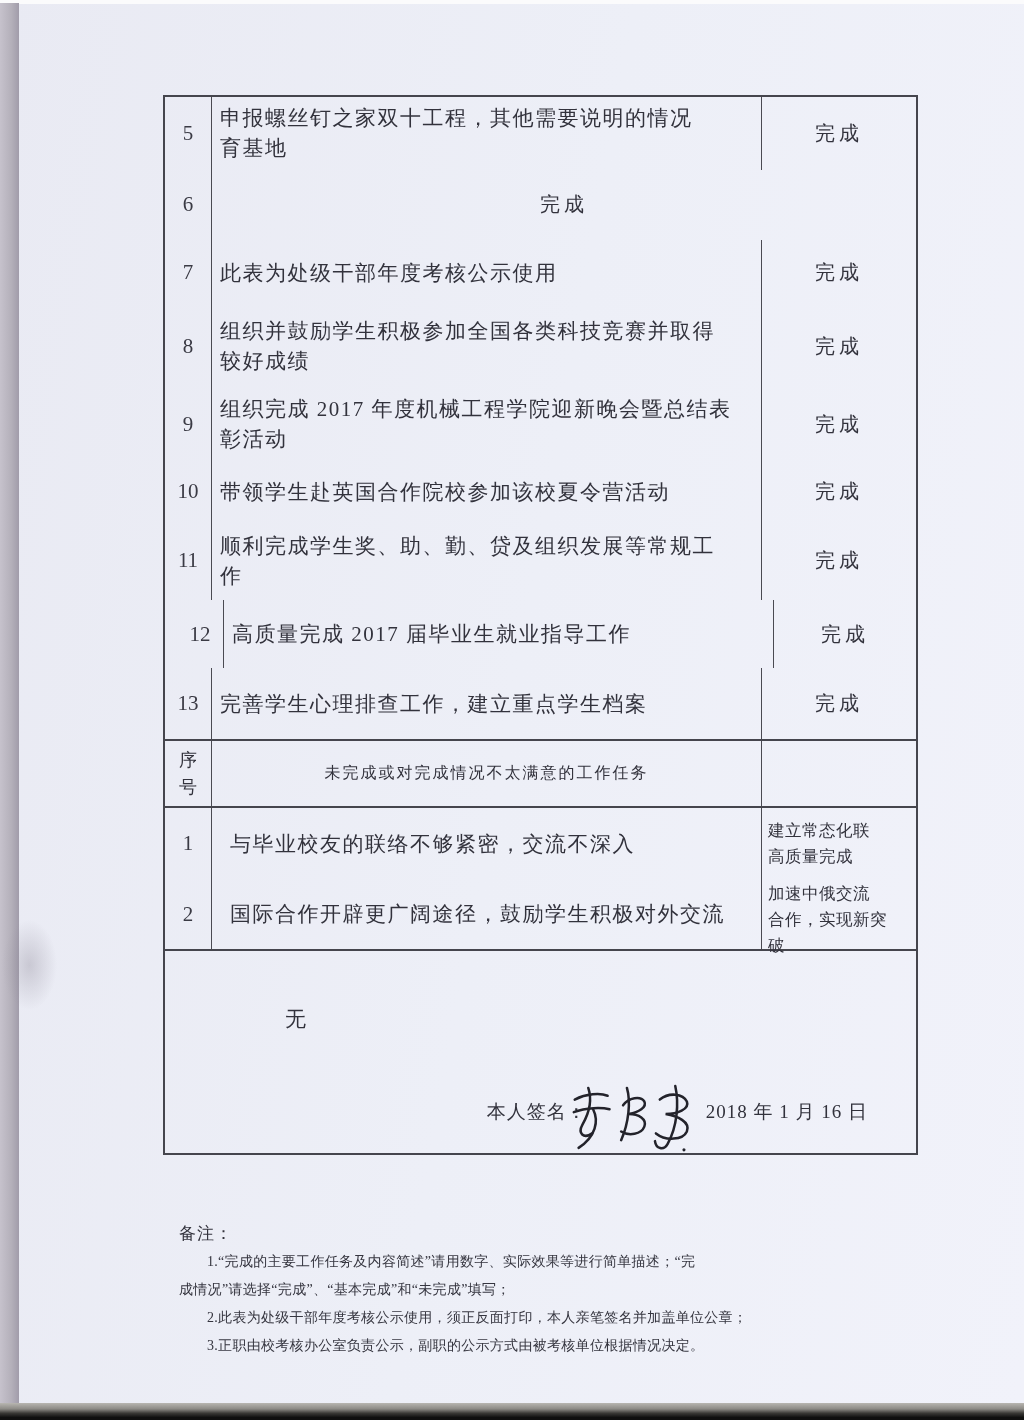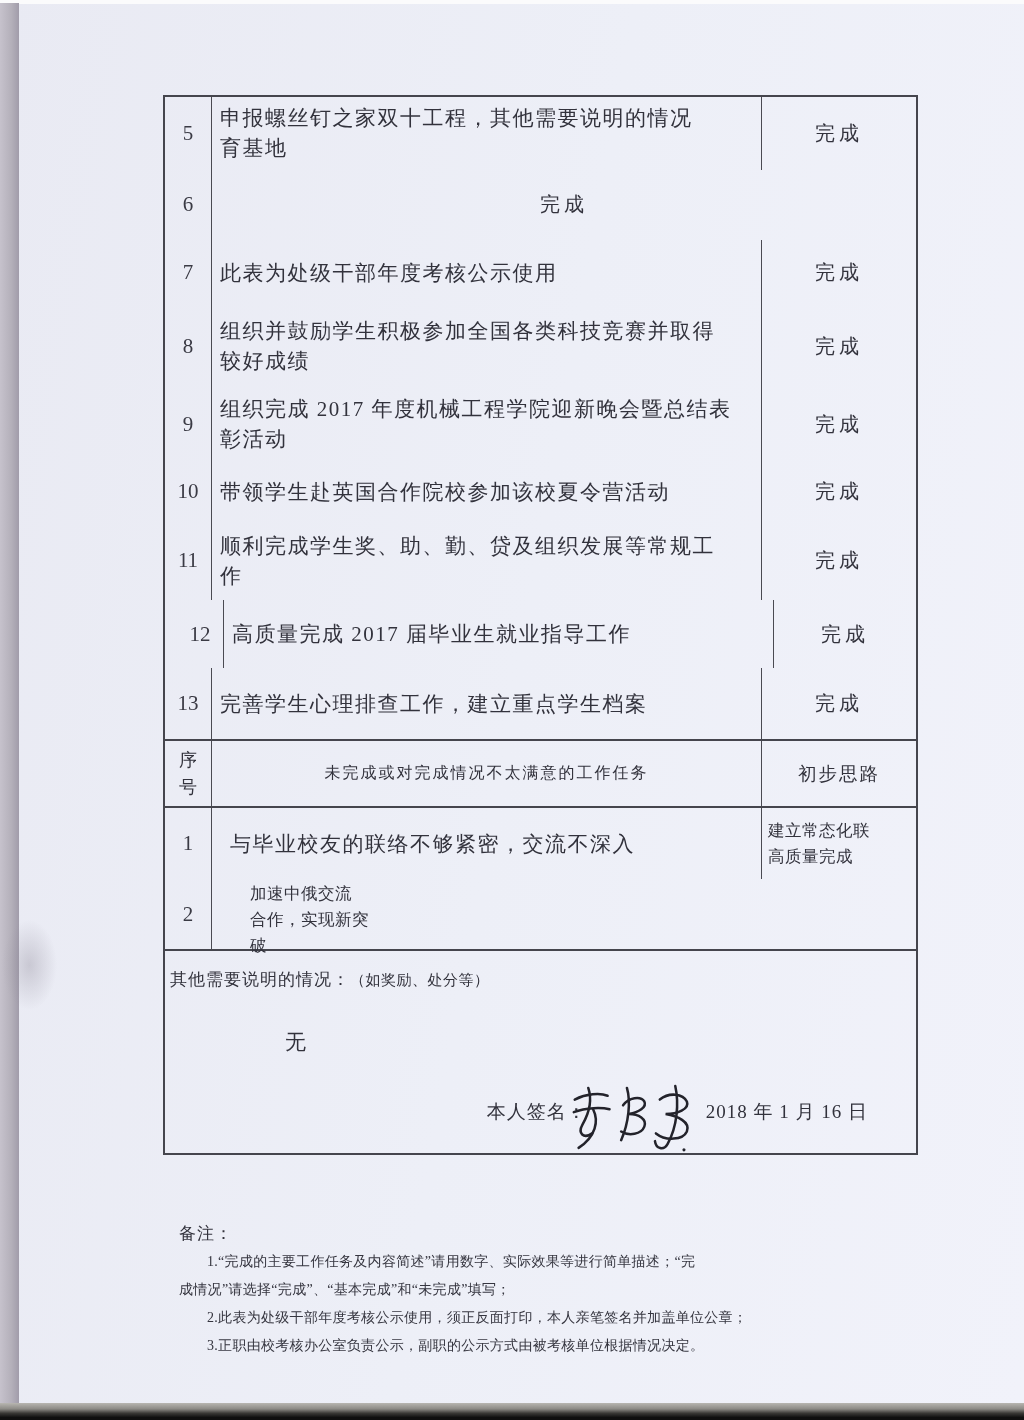--- a/index.html
+++ b/index.html
@@ -60,21 +60,21 @@
 
   .sec-b { height:143px; border-bottom:2px solid #45454d; display:flex; flex-direction:column; }
   .row-b { display:flex; }
   .row-b:nth-child(1){height:73px;} .row-b:nth-child(2){height:70px;}
   .row-b .cell-task { padding-left:18px; }
   .cell-plan {
     flex:1; font-size:16.5px; line-height:26px; padding:6px 2px 0 6px;
     white-space:pre-line; letter-spacing:0.5px;
   }
   .row-b:nth-child(1) .cell-plan { padding-top:10px; }
-  .row-b:nth-child(2) .cell-plan { padding-top:2px;margin-left:32px; }
+  .row-b:nth-child(2) .cell-plan { padding-top:2px; }
 
   .sec-c { flex:1; position:relative; padding:17px 12px 0 5px; }
   .other-line { font-size:17px; letter-spacing:1px; }
   .other-hint { font-size:15px; letter-spacing:0.5px; }
   .none-value { margin:37px 0 0 115px; font-size:21px; }
   .sign-row {
     position:absolute; top:140px; left:0; right:48px;
     display:flex; align-items:flex-start; justify-content:flex-end;
     font-size:19px;
   }
@@ -146,42 +146,39 @@
       <div class="cell-no">13</div>
       <div class="cell-task">完善学生心理排查工作，建立重点学生档案</div>
       <div class="cell-status">完成</div>
     </div>
   </div>
 
   <div class="sec-b-head">
     <div class="head-no">序
 号</div>
     <div class="head-task">未完成或对完成情况不太满意的工作任务</div>
-    <div class="head-plan">初步思路</div>
   </div>
 
   <div class="sec-b">
     <div class="row-b">
       <div class="cell-no">1</div>
       <div class="cell-task">与毕业校友的联络不够紧密，交流不深入</div>
       <div class="cell-plan">建立常态化联
 高质量完成</div>
     </div>
     <div class="row-b">
       <div class="cell-no">2</div>
+      <div class="cell-task">国际合作开辟更广阔途径，鼓励学生积极对外交流</div>
       <div class="cell-plan">加速中俄交流
 合作，实现新突
 破</div>
     </div>
   </div>
 
   <div class="sec-c">
-    <div class="other-line">
-      <span>其他需要说明的情况：</span><span class="other-hint">（如奖励、处分等）</span>
-    </div>
     <div class="none-value">无</div>
 
     <div class="sign-row">
       <span class="sign-label">本人签名：</span>
       <svg class="sign-svg" viewBox="0 0 150 78">
         <g fill="none" stroke="#23232b" stroke-width="2.6" stroke-linecap="round">
           <path d="M22 10 C26 22 24 34 16 48 C11 57 17 63 26 57"></path>
           <path d="M8 22 C20 16 34 15 42 18"></path>
           <path d="M7 35 C20 30 36 30 44 32"></path>
           <path d="M27 32 C33 44 30 60 12 72"></path>

